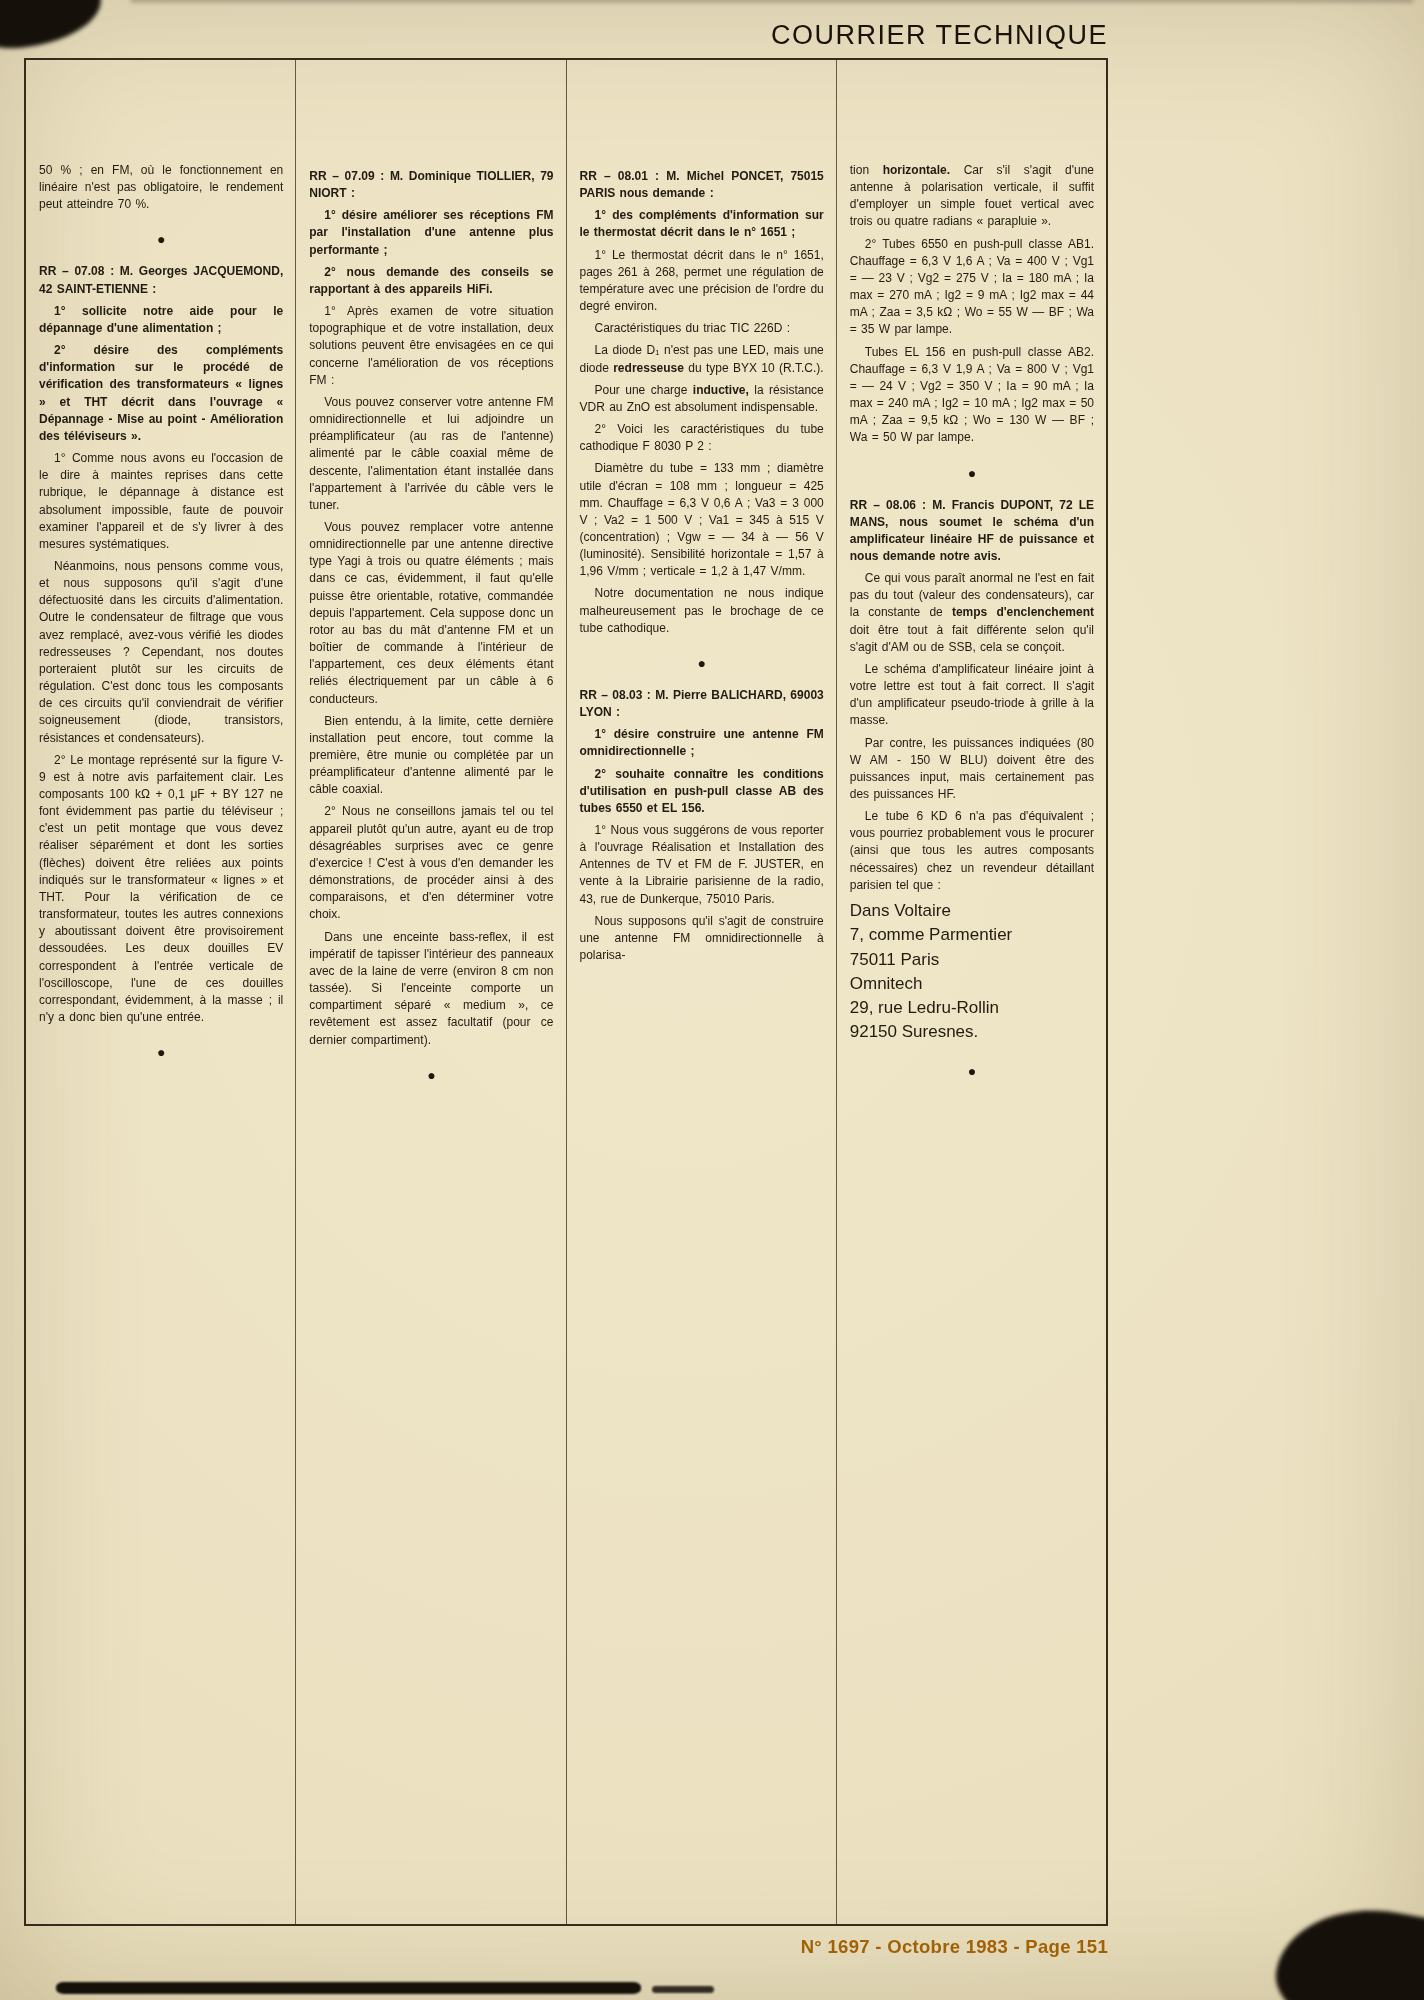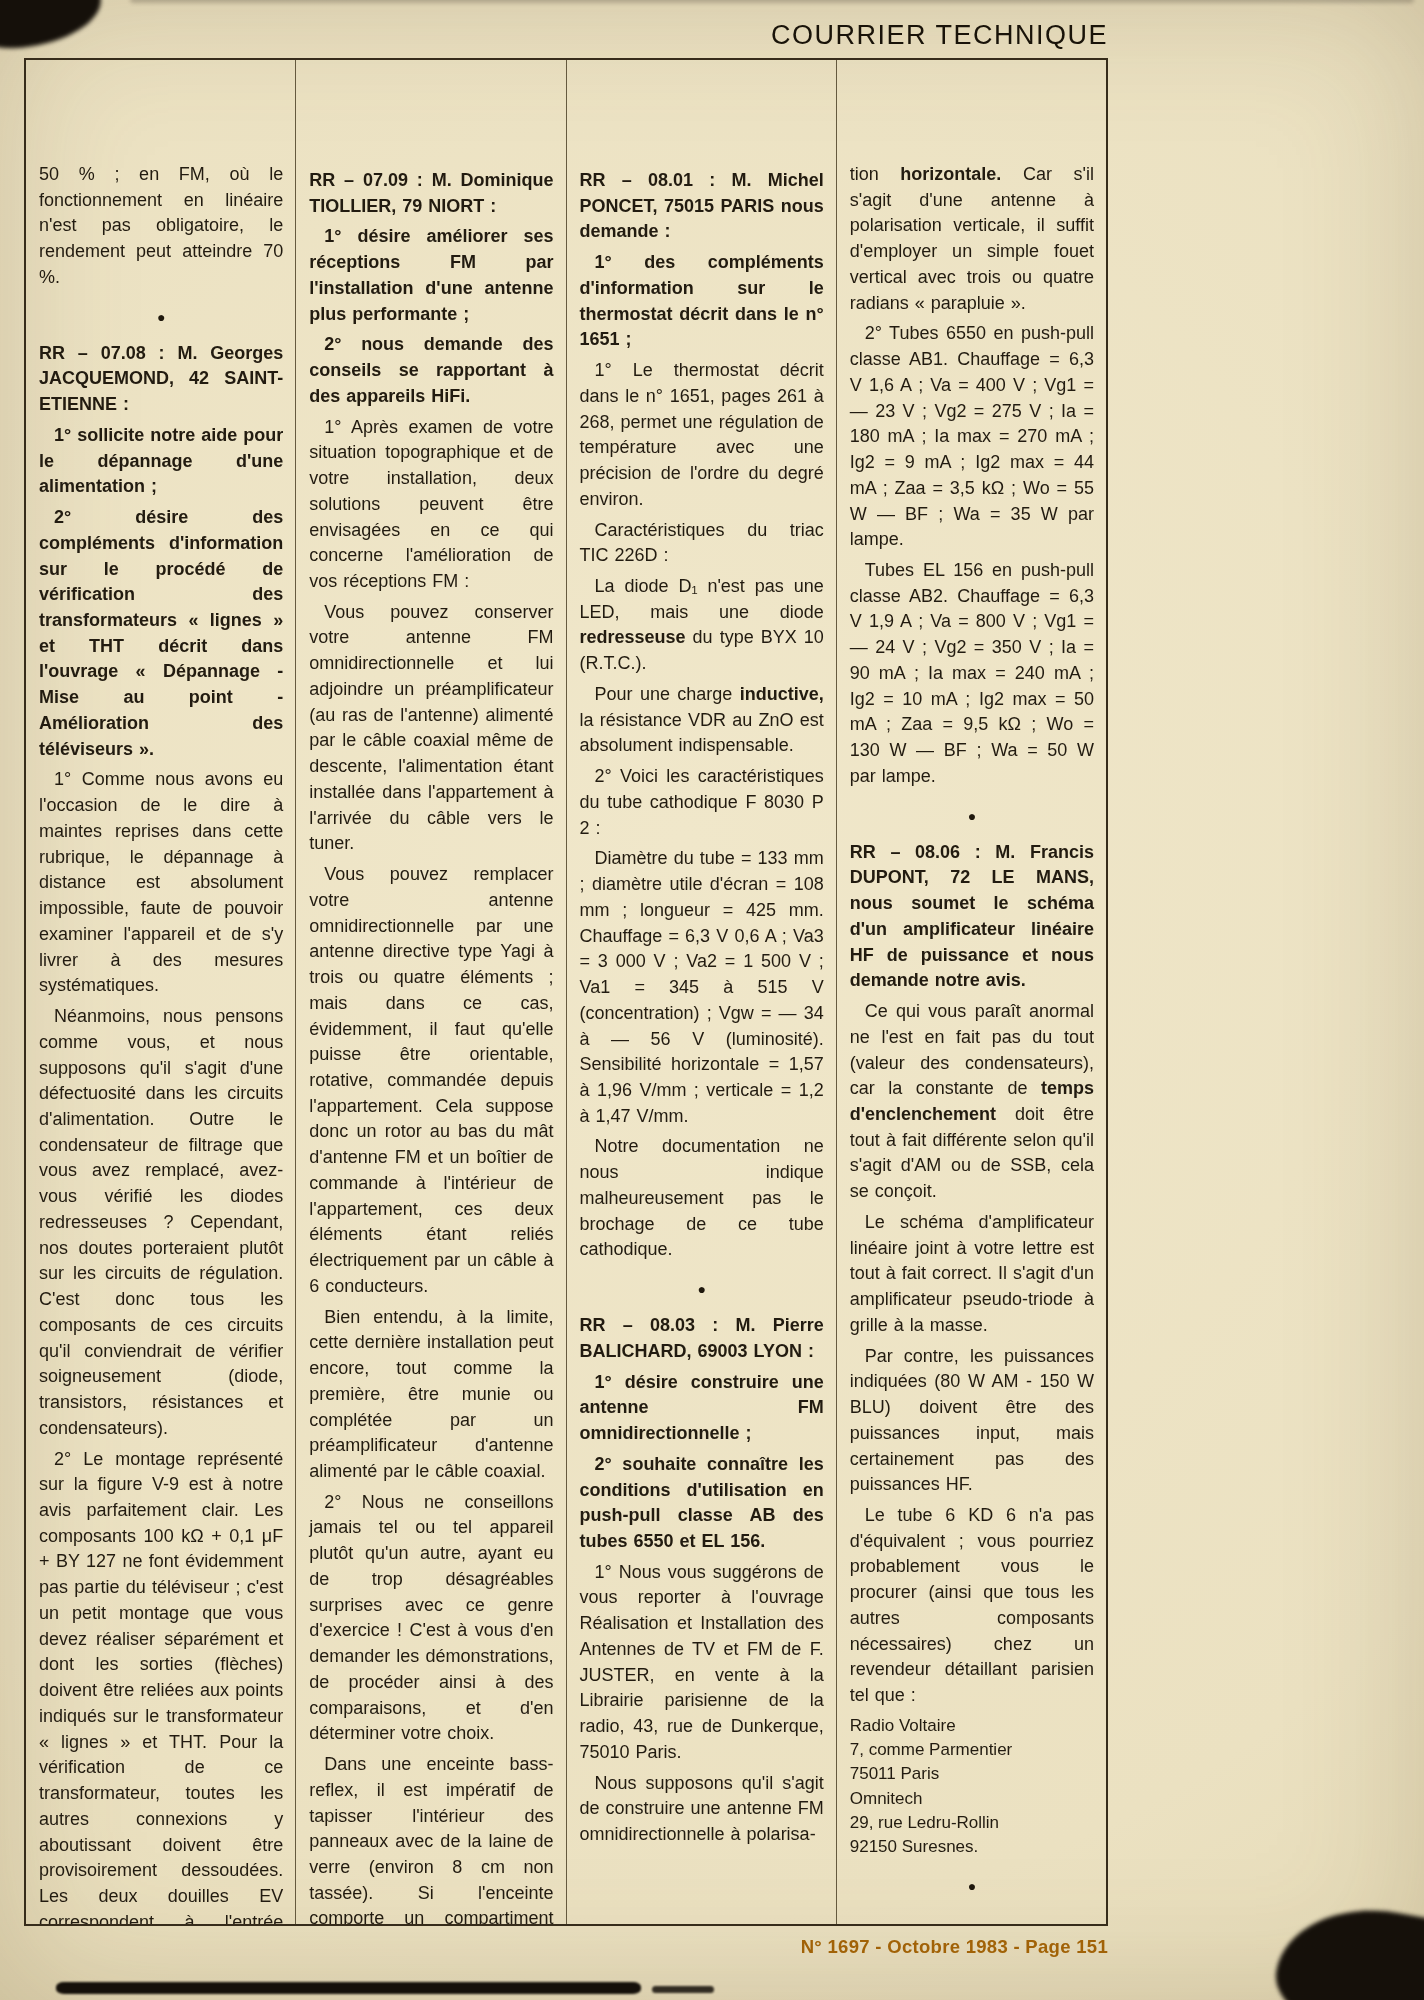--- a/index.html
+++ b/index.html
@@ -19,21 +19,21 @@
     text-align:right;font-weight:normal;font-size:27px;letter-spacing:1.5px;color:#191309;
   }
   .frame{
     position:absolute;left:24px;top:58px;width:1084px;height:1868px;
     border:2px solid #362c1b;box-sizing:border-box;
     display:flex;overflow:hidden;
   }
   .col{flex:1 1 0;padding:102px 12px 14px 13px;box-sizing:border-box;min-width:0;}
   .vrule{flex:0 0 1px;width:1px;background:#4e4228;opacity:.85;}
   .para{
-    margin:0 0 5px;font-size:18px;line-height:1.43;text-align:justify;
+    margin:0 0 5px;font-size:12px;line-height:1.43;text-align:justify;
     text-indent:15px;word-spacing:1px;hyphens:auto;-webkit-hyphens:auto;
   }
   .para.noind{text-indent:0;}
   .para.bold{font-weight:bold;}
   .para.rrh{margin-top:6px;}
   .line{margin:0;font-size:17px;line-height:1.43;text-indent:0;}
   .sep{text-align:center;font-size:14px;color:#1f180d;margin:18px 0 16px;}
   .bd{font-weight:bold;}
   .it{}
   .footer{
@@ -101,21 +101,21 @@
   <div class="col">
       <p class="para noind"><span>tion </span><span class="bd">horizontale.</span><span> Car s'il s'agit d'une antenne à polarisation verticale, il suffit d'employer un simple fouet vertical avec trois ou quatre radians « parapluie ».</span></p>
       <p class="para ">2° Tubes 6550 en push-pull classe AB1. Chauffage = 6,3 V 1,6 A ; Va = 400 V ; Vg1 = — 23 V ; Vg2 = 275 V ; Ia = 180 mA ; Ia max = 270 mA ; Ig2 = 9 mA ; Ig2 max = 44 mA ; Zaa = 3,5 kΩ ; Wo = 55 W — BF ; Wa = 35 W par lampe.</p>
       <p class="para ">Tubes EL 156 en push-pull classe AB2. Chauffage = 6,3 V 1,9 A ; Va = 800 V ; Vg1 = — 24 V ; Vg2 = 350 V ; Ia = 90 mA ; Ia max = 240 mA ; Ig2 = 10 mA ; Ig2 max = 50 mA ; Zaa = 9,5 kΩ ; Wo = 130 W — BF ; Wa = 50 W par lampe.</p>
       <div class="sep">●</div>
       <p class="para bold rrh noind">RR – 08.06 : M. Francis DUPONT, 72 LE MANS, nous soumet le schéma d'un amplificateur linéaire HF de puissance et nous demande notre avis.</p>
       <p class="para "><span>Ce qui vous paraît anormal ne l'est en fait pas du tout (valeur des condensateurs), car la constante de </span><span class="bd">temps d'enclenchement</span><span> doit être tout à fait différente selon qu'il s'agit d'AM ou de SSB, cela se conçoit.</span></p>
       <p class="para ">Le schéma d'amplificateur linéaire joint à votre lettre est tout à fait correct. Il s'agit d'un amplificateur pseudo-triode à grille à la masse.</p>
       <p class="para ">Par contre, les puissances indiquées (80 W AM - 150 W BLU) doivent être des puissances input, mais certainement pas des puissances HF.</p>
       <p class="para ">Le tube 6 KD 6 n'a pas d'équivalent ; vous pourriez probablement vous le procurer (ainsi que tous les autres composants nécessaires) chez un revendeur détaillant parisien tel que :</p>
-      <p class="line ">Radio Voltaire</p>
+      <p class="line ">Dans Voltaire</p>
       <p class="line ">7, comme Parmentier</p>
       <p class="line ">75011 Paris</p>
       <p class="line ">Omnitech</p>
       <p class="line ">29, rue Ledru-Rollin</p>
       <p class="line ">92150 Suresnes.</p>
       <div class="sep">●</div>
     </div>
 </div>
 
 <div class="footer">N° 1697 - Octobre 1983 - Page 151</div>

